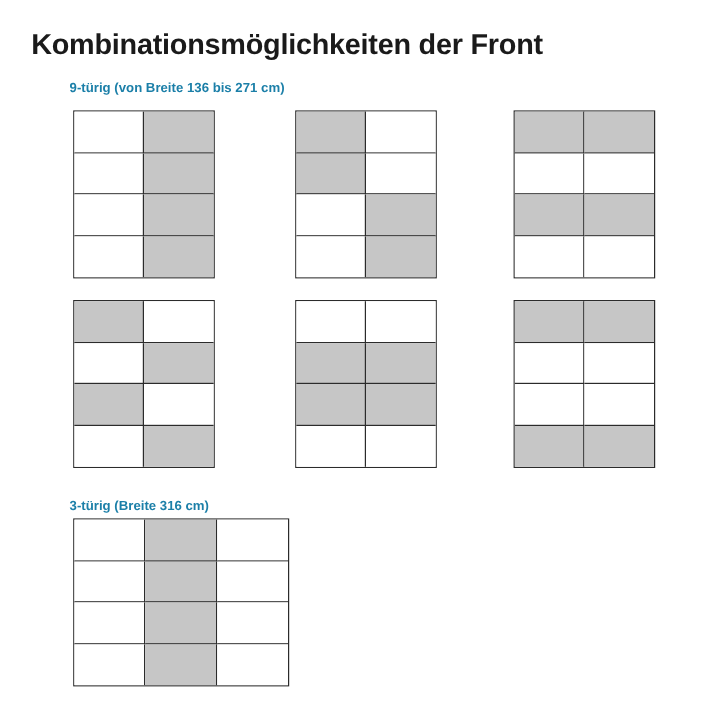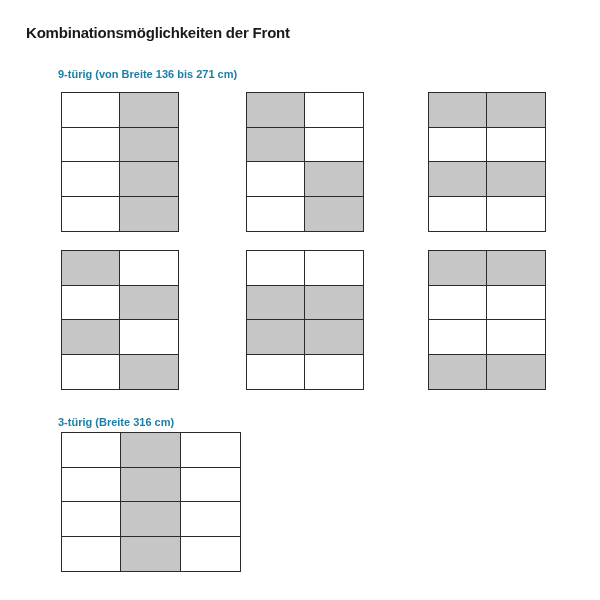--- a/index.html
+++ b/index.html
@@ -16,21 +16,21 @@
   .page {
     position: relative;
     width: 600px;
     height: 600px;
     box-sizing: border-box;
   }
   .title {
     position: absolute;
     left: 26px;
     top: 24px;
-    font-size: 15px;
+    font-size: 24px;
     font-weight: bold;
     color: #1a1a1a;
     letter-spacing: -0.2px;
   }
   .section-label {
     position: absolute;
     font-size: 11px;
     font-weight: bold;
     color: #1b7fa8;
   }

